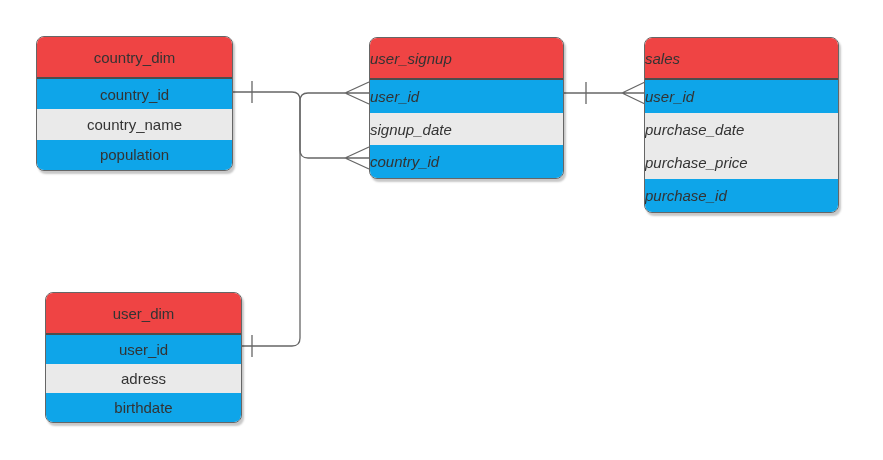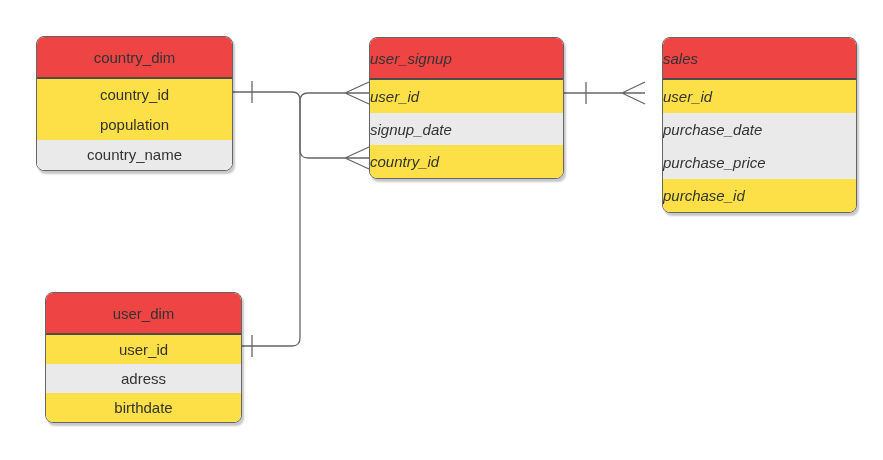--- a/index.html
+++ b/index.html
@@ -11,28 +11,28 @@
   .tbl{
     position:absolute;z-index:2;display:flex;flex-direction:column;
     border:1.3px solid #666666;border-radius:8px;overflow:hidden;background:#ffffff;
     box-shadow:2px 3px 2px rgba(0,0,0,0.22);
     font-size:15px;color:#333333;box-sizing:border-box;
   }
   .hdr{
     flex:0 0 40px;background:#ef4444;border-bottom:2px solid #4d4d4d;
     display:flex;align-items:center;justify-content:center;
   }
-  .row{flex:1;display:flex;align-items:center;justify-content:center;background:#fde047;}
+  .row{flex:1;display:flex;align-items:center;justify-content:center;background:#0ea5e9;}
   .row.alt{background:#eaeaea;}
   .italic-left .hdr,.italic-left .row{
     justify-content:flex-start;font-style:italic;
   }
   #t-country{left:36px;top:36px;width:197px;height:135px;}
   #t-signup{left:369px;top:37px;width:195px;height:142px;}
-  #t-sales{left:662px;top:37px;width:195px;height:176px;}
+  #t-sales{left:644px;top:37px;width:195px;height:176px;}
   #t-user{left:45px;top:292px;width:197px;height:131px;}
 </style>
 </head>
 <body>
 
 <svg class="edges" width="883" height="460" viewBox="0 0 883 460" fill="none" stroke="#666666" stroke-width="1.3">
 
   <g>
     <path d="M233,92 H292 Q300,92 300,100 V150 Q300,158 308,158 H345"></path>
     <path d="M252,81 V103"></path>
@@ -48,22 +48,22 @@
   <g>
     <path d="M564,93 H622"></path>
     <path d="M586,82 V104"></path>
     <path d="M622,93 L645,82 M622,93 H645 M622,93 L645,104"></path>
   </g>
 </svg>
 
 <div class="tbl" id="t-country">
   <div class="hdr">country_dim</div>
   <div class="row">country_id</div>
+  <div class="row alt">country_name</div>
   <div class="row">population</div>
-  <div class="row alt">country_name</div>
 </div>
 
 <div class="tbl italic-left" id="t-signup">
   <div class="hdr">user_signup</div>
   <div class="row">user_id</div>
   <div class="row alt">signup_date</div>
   <div class="row">country_id</div>
 </div>
 
 <div class="tbl italic-left" id="t-sales">

